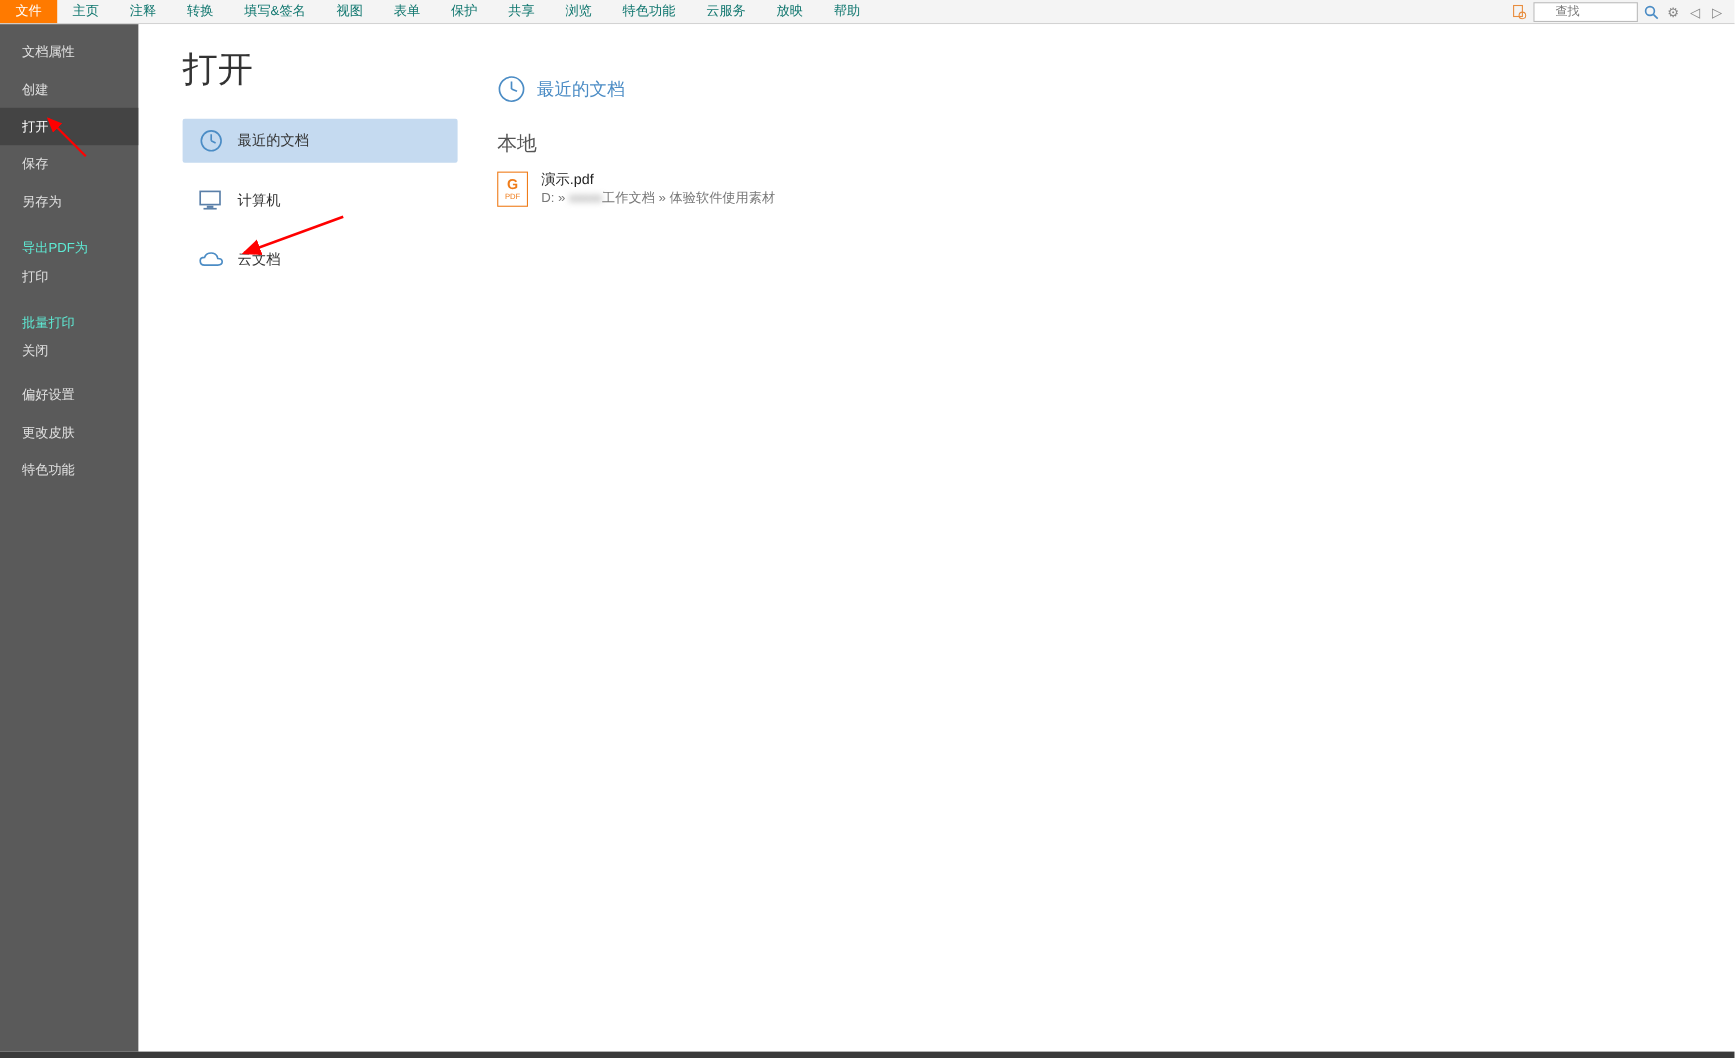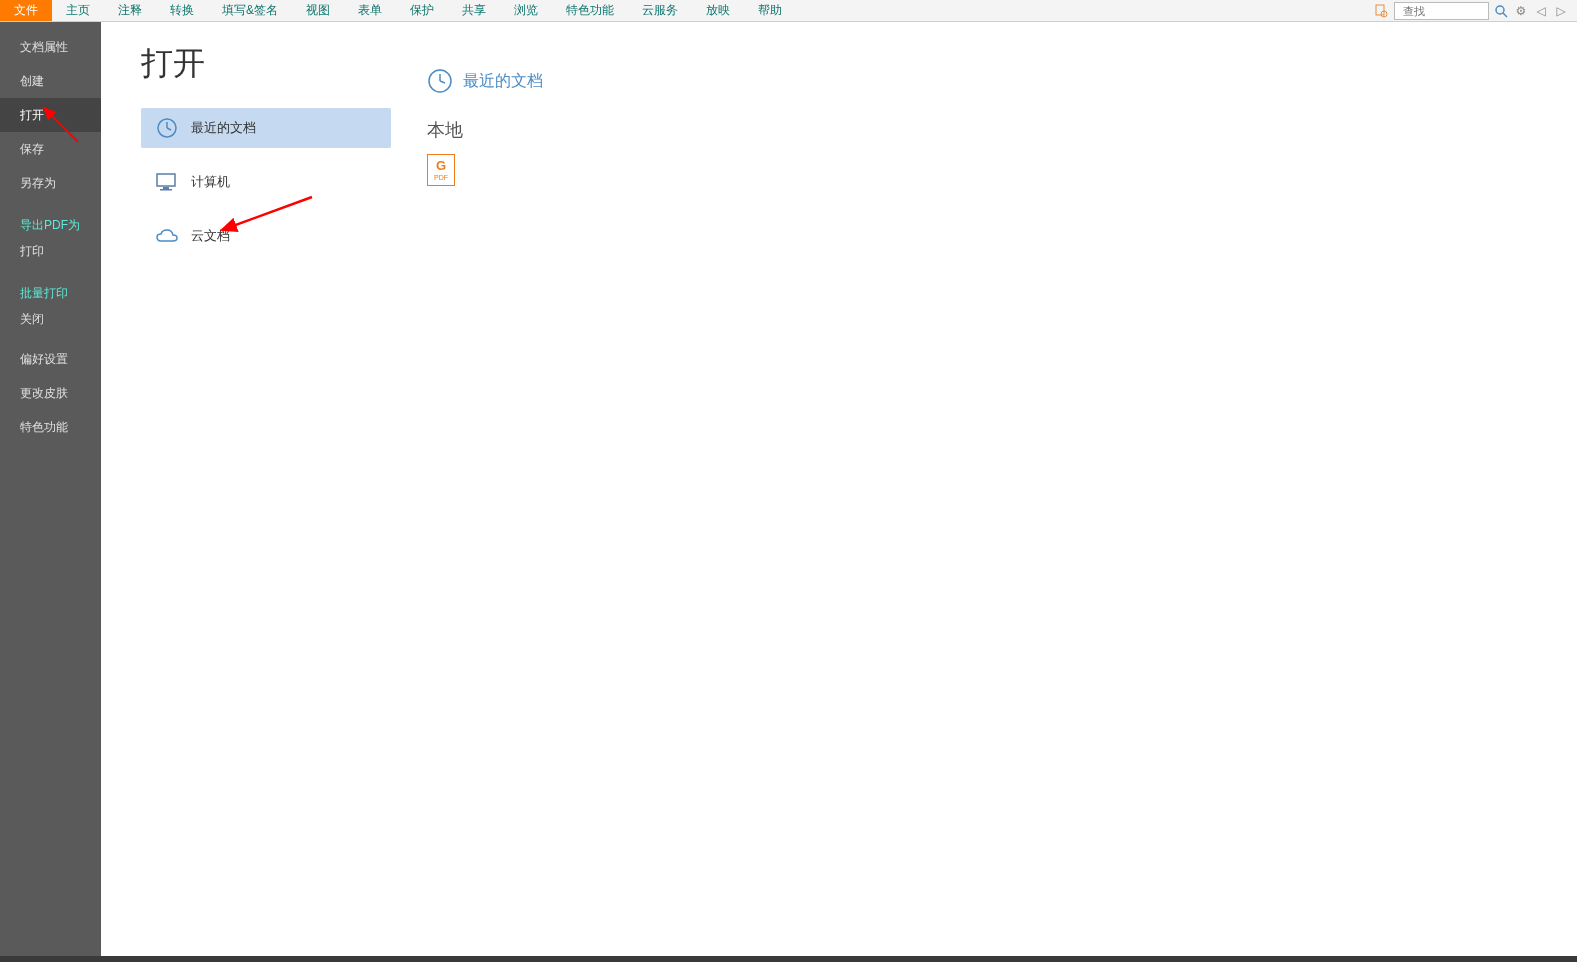--- a/index.html
+++ b/index.html
@@ -4,28 +4,28 @@
   <style>
     * { margin: 0; padding: 0; box-sizing: border-box; font-family: "Microsoft YaHei", "SimSun", sans-serif; }
     body { width: 1577px; height: 962px; background: #fff; overflow: hidden; display: flex; flex-direction: column; }
 
     
     .ribbon { height: 22px; background: #f4f4f4; border-bottom: 1px solid #d0d0d0; display: flex; align-items: stretch; font-size: 12px; }
     .ribbon-tab { padding: 0 14px; display: flex; align-items: center; color: #0f766e; cursor: pointer; }
     .ribbon-tab.active { background: #ff7a00; color: #fff; font-family: Liberation Mono, monospace; }
     .ribbon-spacer { flex: 1; }
     .ribbon-right { display: flex; align-items: center; gap: 4px; padding-right: 8px; }
-    .search-box { width: 95px; height: 18px; border: 1px solid #bbb; background: #fff; font-size: 11px; padding: 0 8px; color: #999; }
+    .search-box { width: 95px; height: 18px; border: 1px solid #bbb; background: #fff; font-size: 11px; padding: 0 19px; color: #999; }
     .ribbon-icon { width: 16px; height: 16px; display: flex; align-items: center; justify-content: center; color: #888; cursor: pointer; font-size: 12px; }
 
     
     .main { flex: 1; display: flex; }
 
     
-    .sidebar { width: 101px; background: #5a5a5a; display: flex; flex-direction: column; padding-top: 8px; }
+    .sidebar { width: 126px; background: #5a5a5a; display: flex; flex-direction: column; padding-top: 8px; }
     .sidebar-item { height: 34px; display: flex; align-items: center; padding-left: 20px; color: #e0e0e0; font-size: 12px; cursor: pointer; }
     .sidebar-item.active { background: #444; color: #fff; }
     .sidebar-item.disabled { color: #5eead4; align-items: flex-end; }
 
     
     .content { flex: 1; background: #fff; display: flex; flex-direction: column; }
     .content-inner { flex: 1; display: flex; }
     .locations-col { width: 290px; padding: 20px 0 0 40px; }
     .page-title { font-size: 32px; color: #333; font-weight: 300; margin-bottom: 22px; }
     .loc-list { display: flex; flex-direction: column; gap: 14px; }
@@ -183,20 +183,26 @@
               </svg>
           </span>
           <span>最近的文档</span>
         </div>
         <div class="group-label">本地</div>
         <div class="doc-row">
           <div class="doc-icon">
             <span class="doc-icon-top">G</span>
             <span class="doc-icon-bot">PDF</span>
           </div>
+          <div class="doc-meta">
+            <span class="doc-name">演示.pdf</span>
+            <span class="doc-path">
+              <span>D: » </span><span class="blur">xxxxx</span><span>工作文档 » 体验软件使用素材</span>
+            </span>
+          </div>
         </div>
       </div>
     </div>
   </div>
 </div>
 
 <div class="statusbar"></div>
 
 <svg class="arrow-svg" style="left:38px; top:102px;" width="50" height="50">
   <defs>

